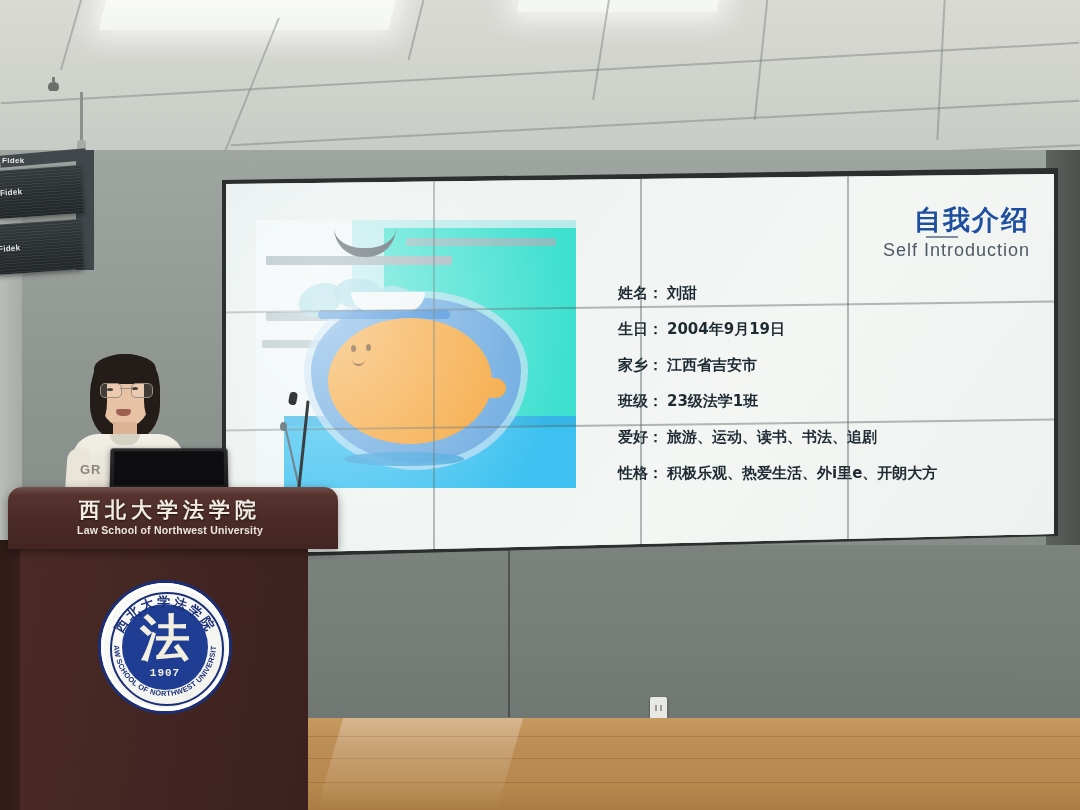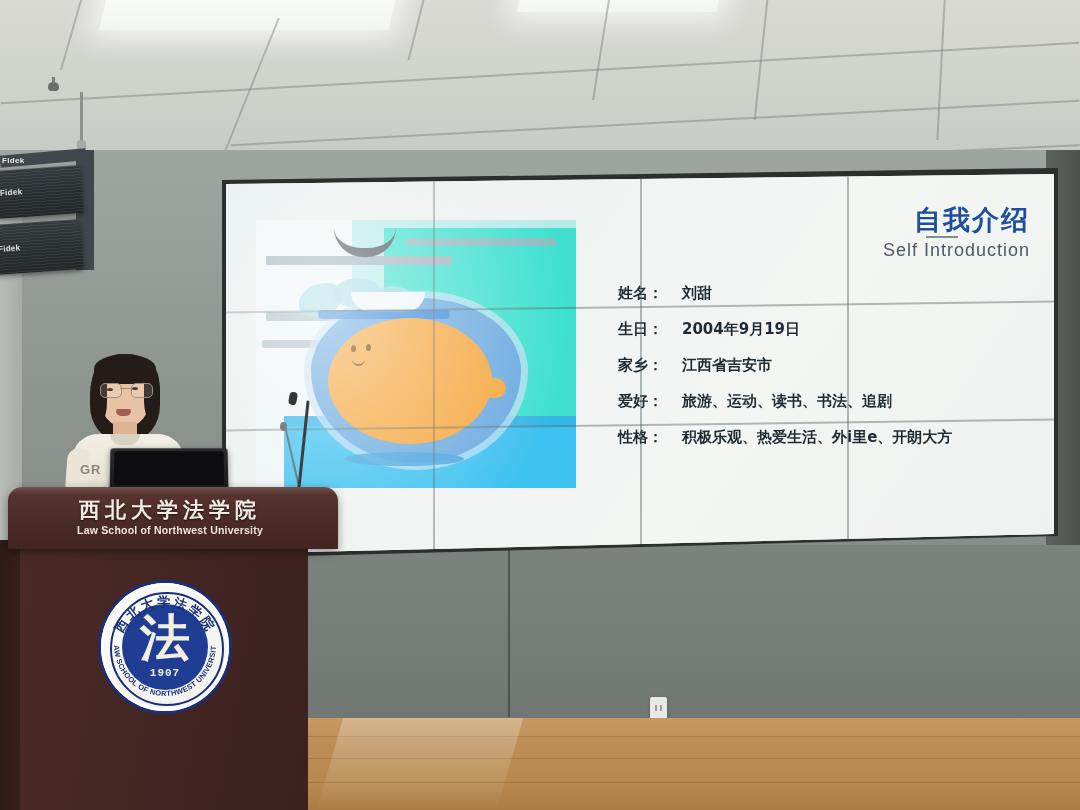--- a/index.html
+++ b/index.html
@@ -181,21 +181,21 @@
   }
   .info-list{
     position:absolute;left:392px;top:112px;width:420px;
   }
   .info-row{
     display:flex;align-items:baseline;margin-bottom:17px;
     font-family:"DejaVu Sans","Liberation Sans",sans-serif;
     color:#1f2b33;font-size:15px;white-space:nowrap;
     text-shadow:0 0 1px rgba(255,255,255,.4);
   }
-  .info-label{font-weight:600;margin-right:19px;}
+  .info-label{font-weight:600;margin-right:4px;}
   .info-value{font-weight:600;}
 
   
   .podium-top{
     position:absolute;left:8px;top:487px;width:330px;height:62px;
     background:linear-gradient(180deg,#5a3530 0%,#4b2b27 55%,#422420 100%);
     border-radius:14px 14px 0 0;
     box-shadow:0 3px 10px rgba(0,0,0,.4);
   }
   .podium-top:before{
@@ -441,20 +441,24 @@
             <span class="info-label">姓名：</span>
             <span class="info-value">刘甜</span>
           </div>
           <div class="info-row">
             <span class="info-label">生日：</span>
             <span class="info-value">2004年9月19日</span>
           </div>
           <div class="info-row">
             <span class="info-label">家乡：</span>
             <span class="info-value">江西省吉安市</span>
+          </div>
+          <div class="info-row">
+            <span class="info-label">班级：</span>
+            <span class="info-value">23级法学1班</span>
           </div>
           <div class="info-row">
             <span class="info-label">爱好：</span>
             <span class="info-value">旅游、运动、读书、书法、追剧</span>
           </div>
           <div class="info-row">
             <span class="info-label">性格：</span>
             <span class="info-value">积极乐观、热爱生活、外i里e、开朗大方</span>
           </div>
         </div>

